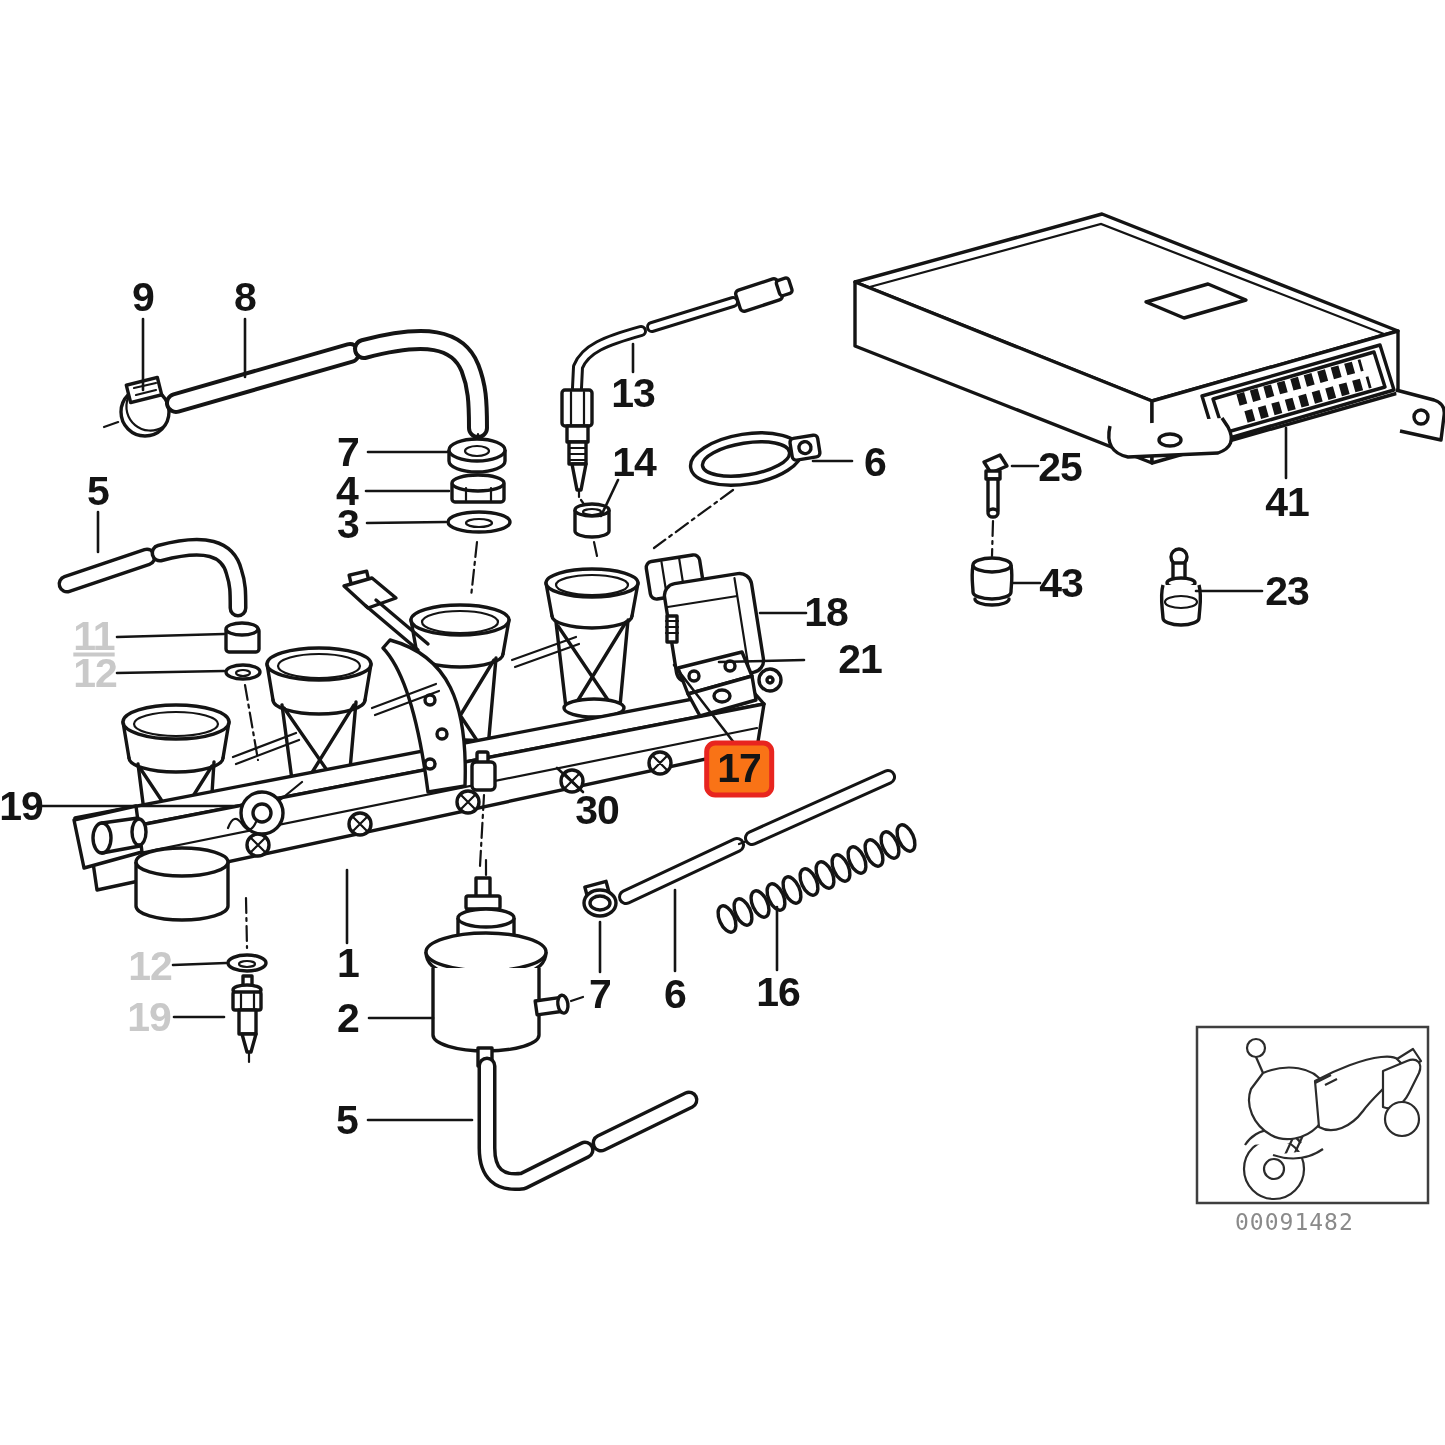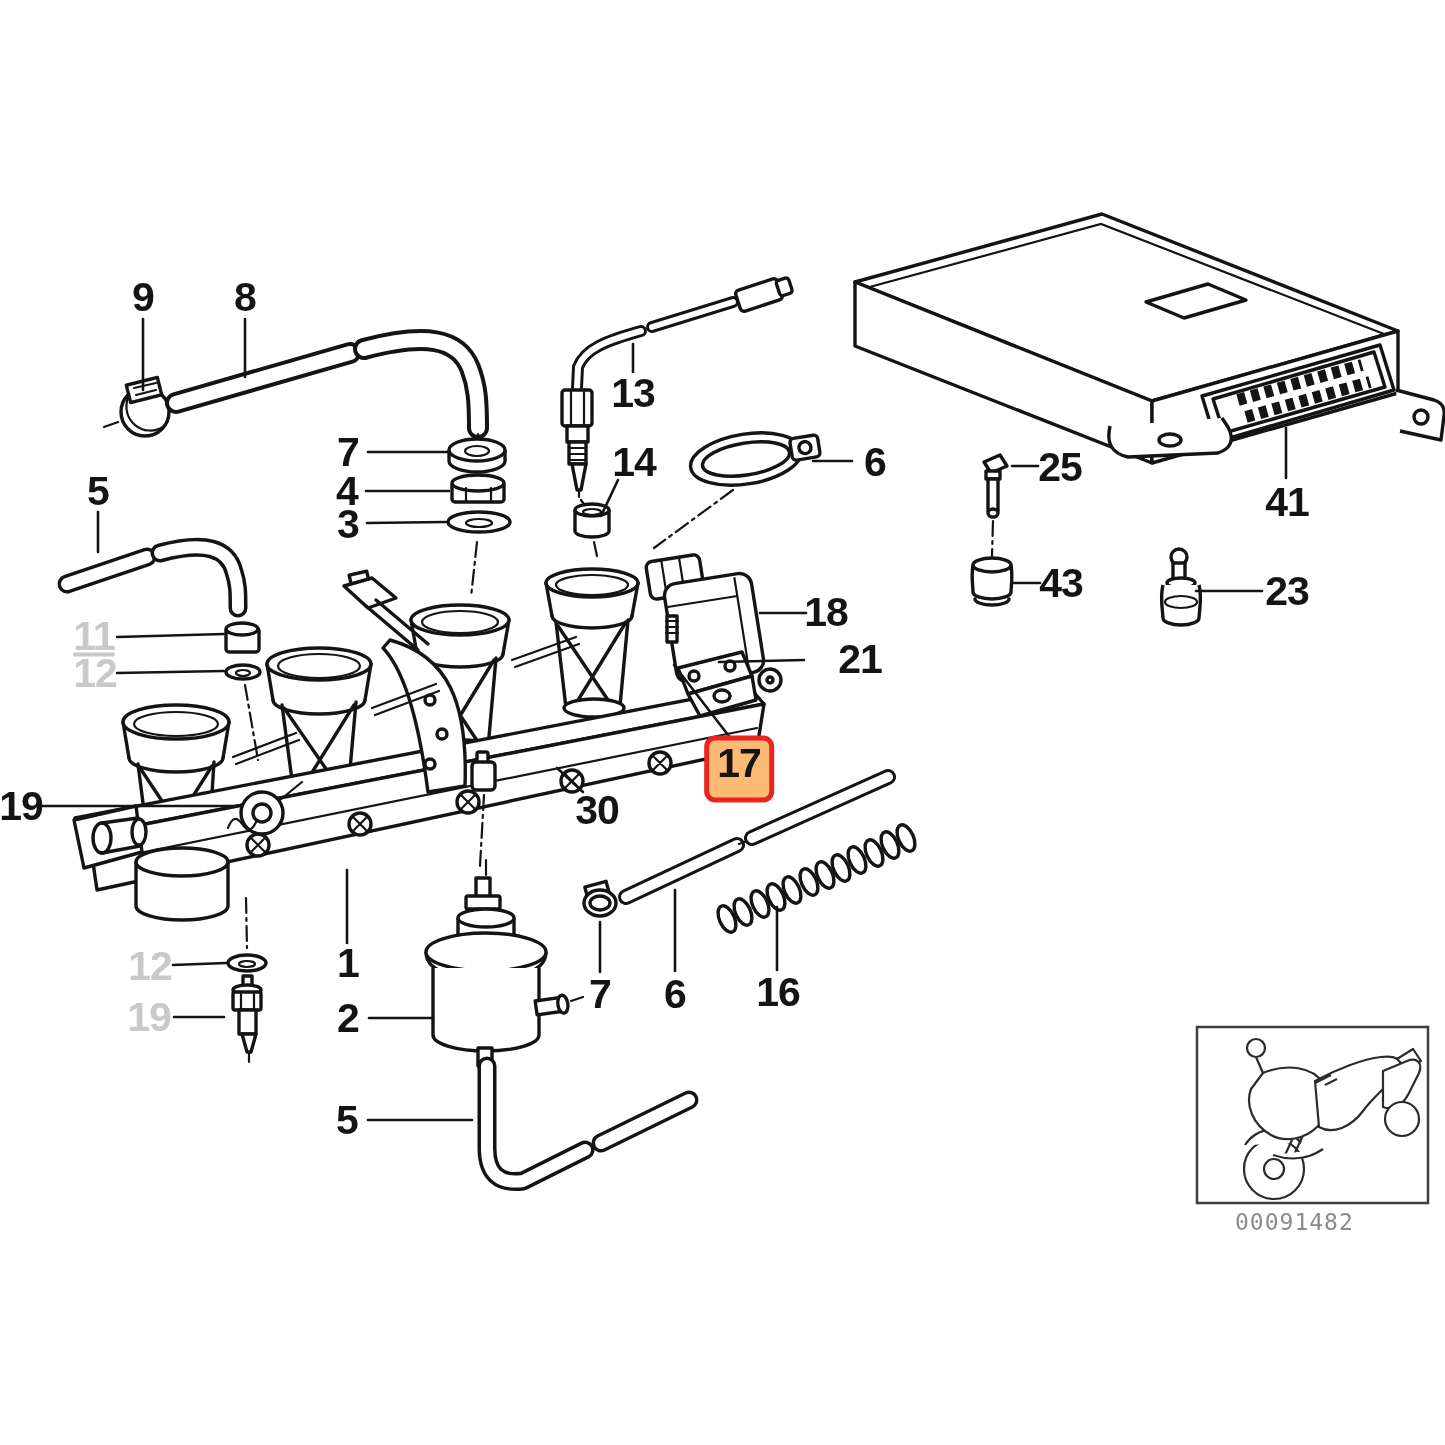--- a/index.html
+++ b/index.html
@@ -3,22 +3,22 @@
 <meta charset="utf-8">
 <style>
   html,body{margin:0;padding:0;background:#fff;}
   .canvas{position:relative;width:1445px;height:1445px;background:var(--bg,#fff);overflow:hidden;
           font-family:"Liberation Sans",sans-serif;}
   .art{position:absolute;left:0;top:0;width:1445px;height:1445px;}
   .part-label{position:absolute;transform:translate(-50%,-50%);
               font:700 41px/1 "Liberation Sans",sans-serif;color:var(--label,#141414);
               letter-spacing:-1px;white-space:nowrap;z-index:5;}
   .part-label.muted{color:var(--muted,#c9c9c9);}
-  .part-label.highlighted{background:#fdba74;border:5px solid var(--highlight,#e8251f);
-              border-radius:11px;padding:2px 8px 14px;}
+  .part-label.highlighted{background:#f97316;border:5px solid var(--highlight,#e8251f);
+              border-radius:11px;padding:2px 8px 4px;}
   .image-code{position:absolute;left:1235px;top:1209px;width:240px;
               font:400 23px/1.2 "DejaVu Sans Mono",monospace;color:var(--code,#8a8a8a);
               letter-spacing:1px;z-index:5;}
   svg .ln{fill:none;stroke:var(--line,#141414);stroke-width:3.4;stroke-linecap:round;stroke-linejoin:round;}
   svg .lnf{fill:#fff;stroke:var(--line,#141414);stroke-width:3.4;stroke-linejoin:round;}
   svg .thin{fill:none;stroke:var(--line,#141414);stroke-width:2.2;stroke-linecap:round;}
   svg .lead{fill:none;stroke:var(--line,#141414);stroke-width:2.6;stroke-linecap:round;}
   svg .dd{fill:none;stroke:var(--line,#141414);stroke-width:2.2;stroke-dasharray:15 5 3 5;stroke-linecap:round;}
   svg .tube-o{fill:none;stroke:var(--line,#141414);stroke-linecap:round;stroke-linejoin:round;}
   svg .tube-i{fill:none;stroke:#fff;stroke-linecap:round;stroke-linejoin:round;}

